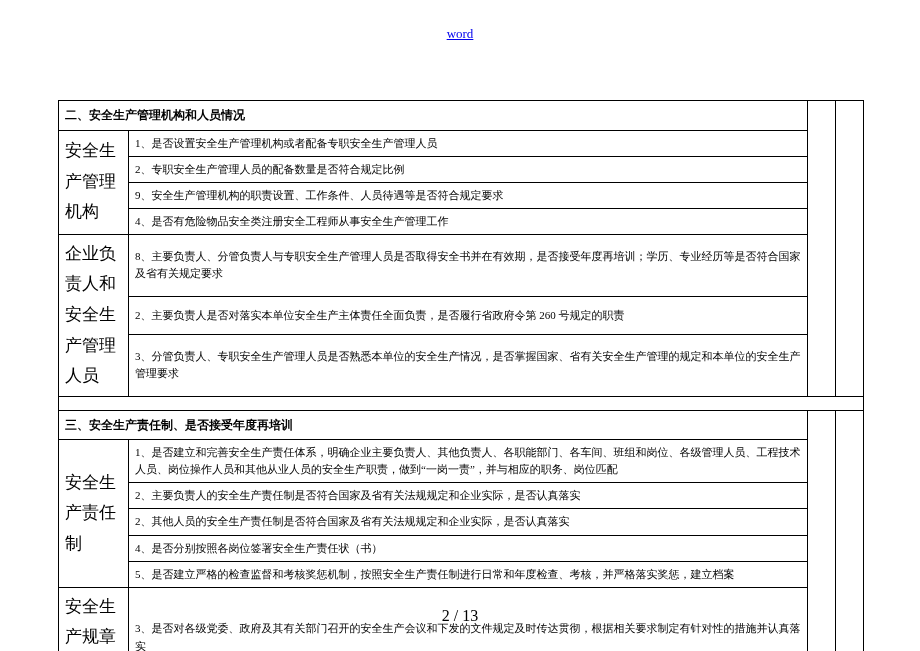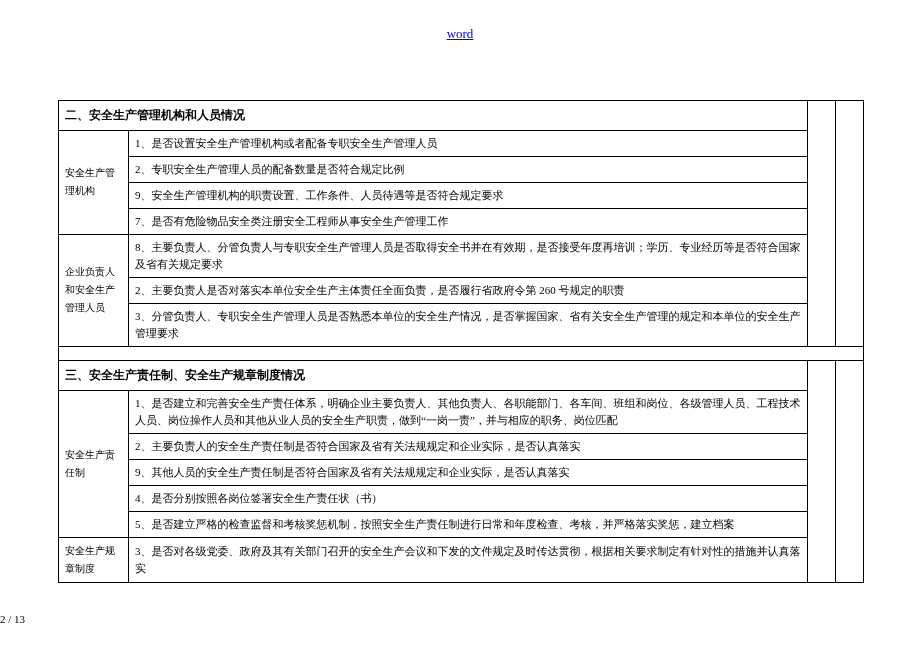--- a/index.html
+++ b/index.html
@@ -43,29 +43,30 @@
     vertical-align: middle;
     line-height: 1.55;
     font-size: 11px;
   }
   .sec-head {
     font-weight: 700;
     font-size: 12px;
     padding: 5px 6px;
   }
   .label-cell {
-    font-size: 10px;
+    font-size: 17px;
     line-height: 1.8;
   }
   .footer {
     position: absolute;
     bottom: 26px;
     left: 0;
     width: 100%;
-    font-size: 11px;
+    text-align: center;
+    font-size: 16px;
     font-family: "Times New Roman", serif;
   }
   col.c1 { width: 70px; }
   col.c2 { width: auto; }
   col.c3 { width: 28px; }
   col.c4 { width: 28px; }
   .spacer td { height: 14px; padding:0; border-left:1px solid #000; border-right:1px solid #000; border-top:none; border-bottom:none;}
 </style>
 </head>
 <body>
@@ -94,53 +95,53 @@
           <td class="label-cell" rowspan="4">安全生产管理机构</td>
 <td>1、是否设置安全生产管理机构或者配备专职安全生产管理人员</td>
         </tr>
 <tr>
           <td>2、专职安全生产管理人员的配备数量是否符合规定比例</td>
         </tr>
 <tr>
           <td>9、安全生产管理机构的职责设置、工作条件、人员待遇等是否符合规定要求</td>
         </tr>
 <tr>
-          <td>7、是否有危险物品安全类注册安全工程师从事安全生产管理工作</td>
+          <td>4、是否有危险物品安全类注册安全工程师从事安全生产管理工作</td>
         </tr>
 
 <tr>
           <td class="label-cell" rowspan="3">企业负责人和安全生产管理人员</td>
 <td>8、主要负责人、分管负责人与专职安全生产管理人员是否取得安全书并在有效期，是否接受年度再培训；学历、专业经历等是否符合国家及省有关规定要求</td>
         </tr>
 <tr>
           <td>2、主要负责人是否对落实本单位安全生产主体责任全面负责，是否履行省政府令第 260 号规定的职责</td>
         </tr>
 <tr>
           <td>3、分管负责人、专职安全生产管理人员是否熟悉本单位的安全生产情况，是否掌握国家、省有关安全生产管理的规定和本单位的安全生产管理要求</td>
         </tr>
 
 <tr class="spacer">
           <td colspan="4"></td>
         </tr>
 
 <tr>
-          <td class="sec-head" colspan="2">三、安全生产责任制、安全生产规章制度情况</td>
+          <td class="sec-head" colspan="2">三、安全生产责任制、是否接受年度再培训</td>
 <td rowspan="7"></td>
 <td rowspan="7"></td>
         </tr>
 
 <tr>
           <td class="label-cell" rowspan="5">安全生产责任制</td>
 <td>1、是否建立和完善安全生产责任体系，明确企业主要负责人、其他负责人、各职能部门、各车间、班组和岗位、各级管理人员、工程技术人员、岗位操作人员和其他从业人员的安全生产职责，做到“一岗一责”，并与相应的职务、岗位匹配</td>
         </tr>
 <tr>
           <td>2、主要负责人的安全生产责任制是否符合国家及省有关法规规定和企业实际，是否认真落实</td>
         </tr>
 <tr>
-          <td>9、其他人员的安全生产责任制是否符合国家及省有关法规规定和企业实际，是否认真落实</td>
+          <td>2、其他人员的安全生产责任制是否符合国家及省有关法规规定和企业实际，是否认真落实</td>
         </tr>
 <tr>
           <td>4、是否分别按照各岗位签署安全生产责任状（书）</td>
         </tr>
 <tr>
           <td>5、是否建立严格的检查监督和考核奖惩机制，按照安全生产责任制进行日常和年度检查、考核，并严格落实奖惩，建立档案</td>
         </tr>
 
 <tr>
           <td class="label-cell">安全生产规章制度</td>

